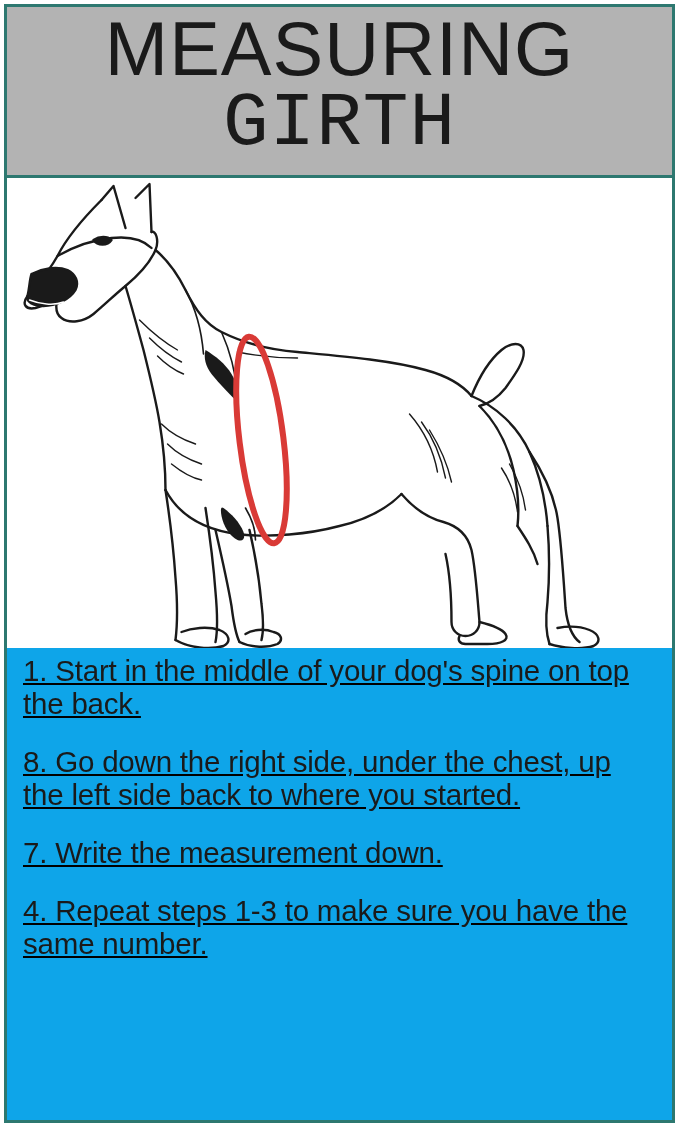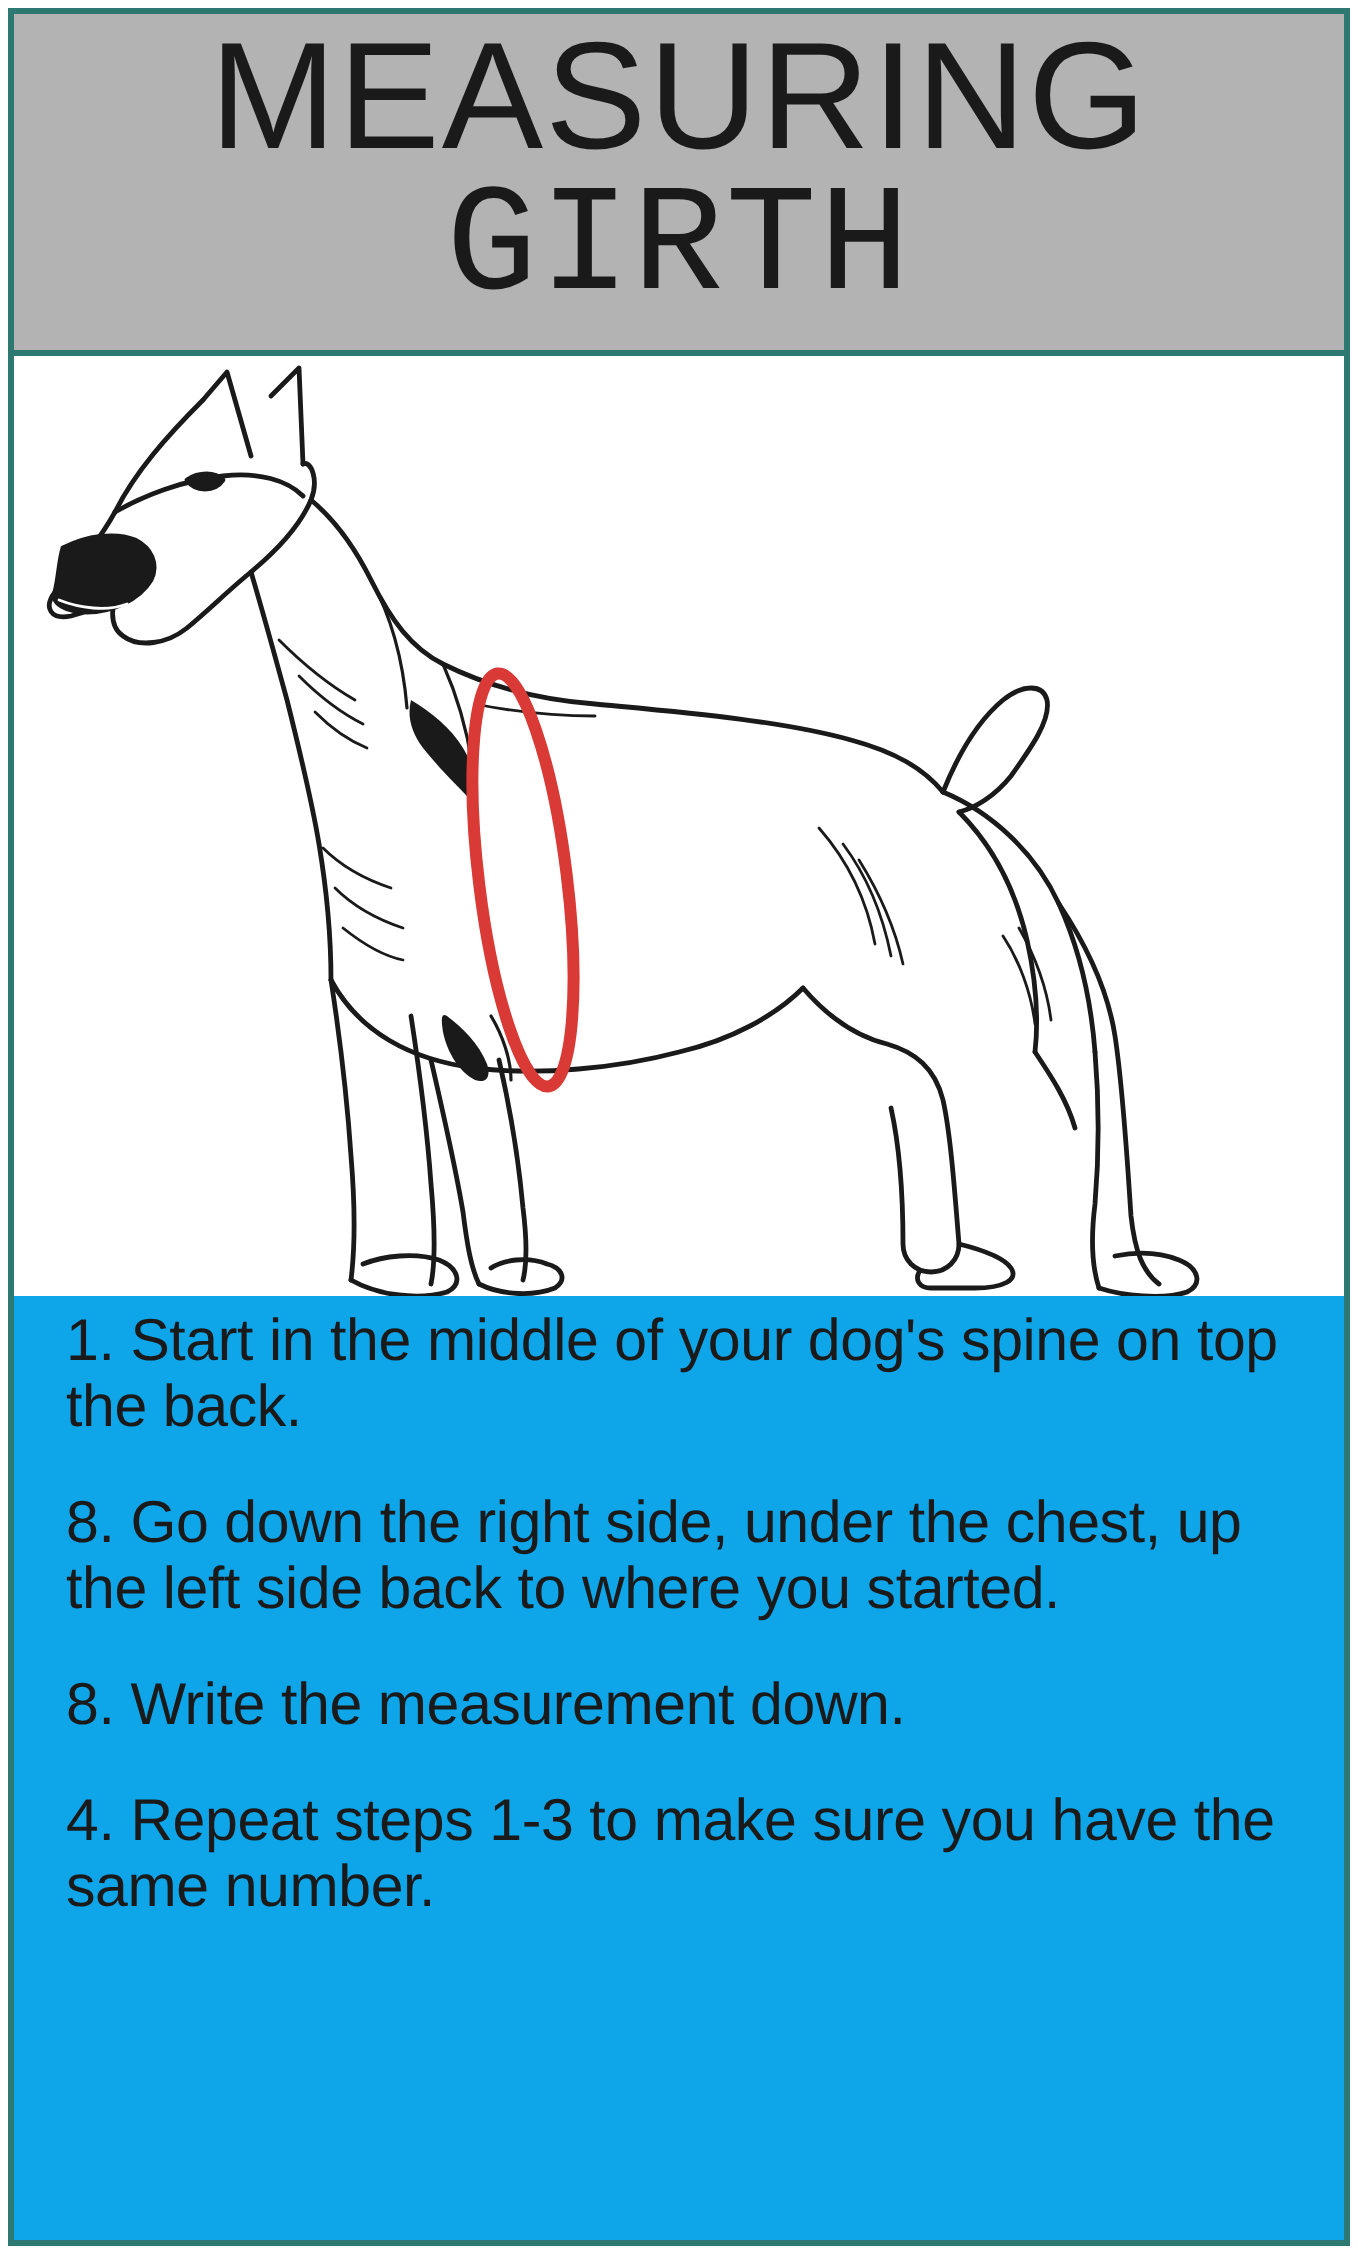--- a/index.html
+++ b/index.html
@@ -50,22 +50,23 @@
     flex: none;
     background: #ffffff;
   }
   .illustration svg {
     display: block;
     width: 100%;
     height: 100%;
   }
   .steps {
     flex: 1;
-    padding: 6px 26px 10px 26px;
+    padding: 6px 26px 10px 16px;
     box-sizing: border-box;
+    text-decoration: underline;
   }
   .step {
     font-size: 29.5px;
     line-height: 1.12;
     color: #1a1a1a;
     margin-bottom: 25px;
     letter-spacing: -0.2px;
   }
   .step:last-child { margin-bottom: 0; }
 </style>
@@ -146,17 +147,17 @@
       <path d="M196 172 C206 178 216 186 222 196 C228 206 230 216 228 224 C220 216 210 206 202 196 C196 188 194 180 196 172" fill="#1a1a1a" stroke="none"></path>
       <path d="M214 330 C222 336 230 344 234 354 C236 360 234 364 228 362 C220 358 214 348 212 338 C211 332 211 328 214 330" fill="#1a1a1a" stroke="none"></path>
 
       <ellipse cx="252" cy="262" rx="22" ry="104" transform="rotate(-7 252 262)" fill="none" stroke="#d93a36" stroke-width="6"></ellipse>
     </svg>
   </div>
 
   <div class="steps">
     <div class="step">1. Start in the middle of your dog's spine on top the back.</div>
     <div class="step">8. Go down the right side, under the chest, up the left side back to where you started.</div>
-    <div class="step">8. Write the measurement down.</div>
+    <div class="step">7. Write the measurement down.</div>
     <div class="step">4. Repeat steps 1-3 to make sure you have the same number.</div>
   </div>
 
 </div>
 
 </body></html>

